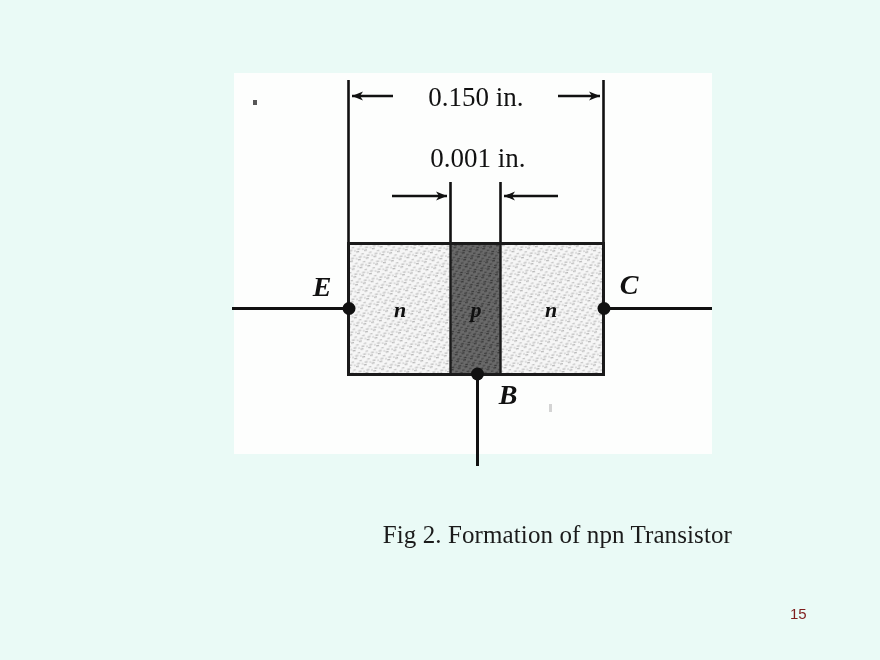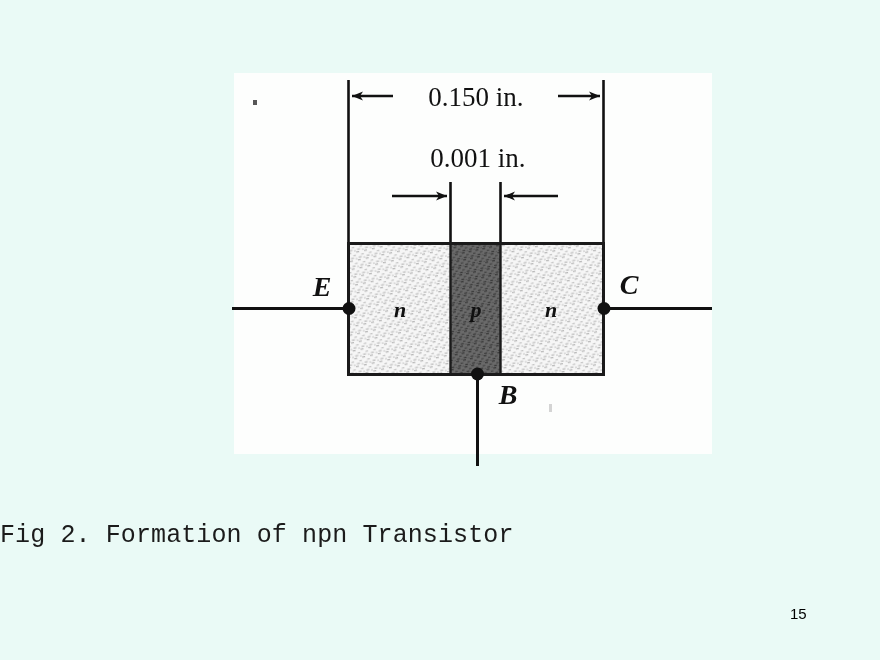--- a/index.html
+++ b/index.html
@@ -41,35 +41,35 @@
     overflow: visible;
     pointer-events: none;
   }
 
   
   #caption {
     position: absolute;
     left: 0;
     top: 521px;
     width: 732px;
-    text-align: left;
+    text-align: right;
     font-size: 25px;
     color: #1b1b1b;
-    font-family: Liberation Mono, monospace;
+    font-family: Liberation Serif, serif;
     letter-spacing: 0.1px;
     white-space: nowrap;
   }
 
   
   #page-number {
     position: absolute;
     left: 790px;
     top: 605px;
     font-size: 15px;
-    color: #000000;
+    color: #7f1d1d;
     font-family: "Liberation Sans", sans-serif;
   }
 
   
   .dim-text {
     font-family: "Liberation Serif", serif;
     font-size: 27px;
     fill: #111111;
   }
   .term-text {

